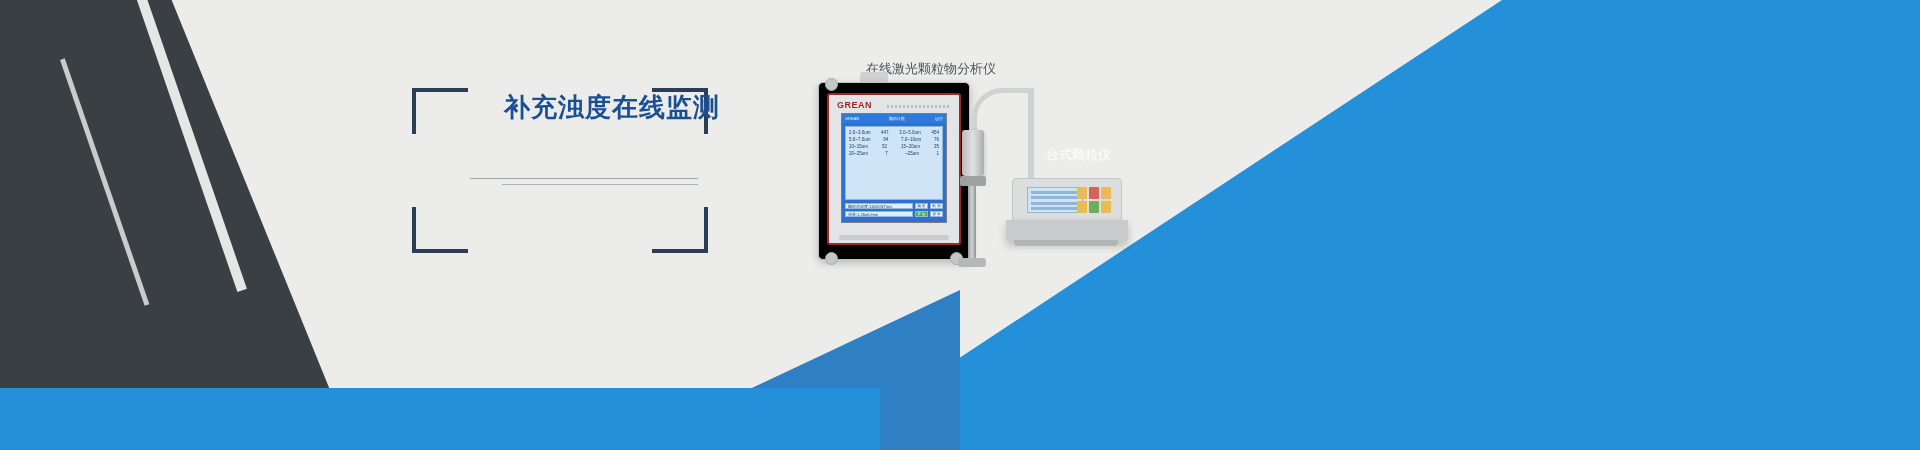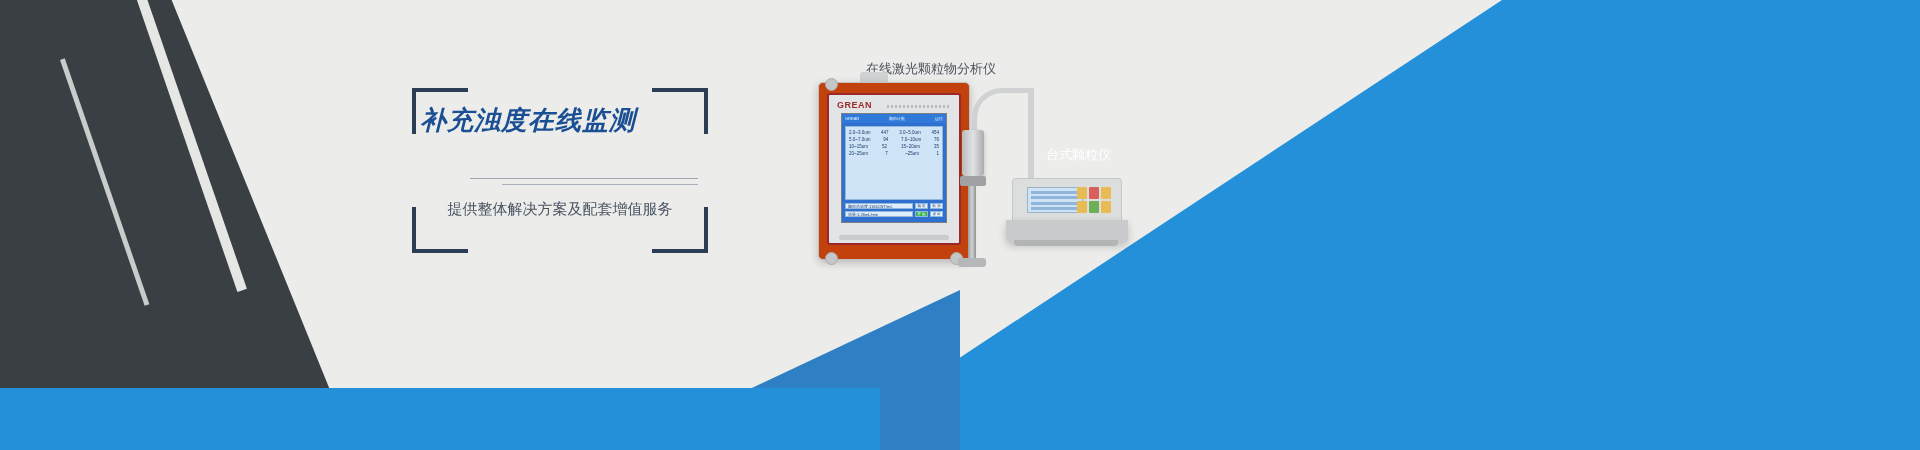--- a/index.html
+++ b/index.html
@@ -40,42 +40,42 @@
   .streak.s4 { left:250px; top:-40px; width:4px; height:230px; transform:rotate(-19deg); opacity:.6; }
 
   
   .text-block { position:absolute; left:412px; top:88px; width:296px; height:165px; }
   .corner { position:absolute; border-color:#2c3e55; }
   .corner.tl { left:0; top:0; width:56px; height:46px; border-left:4px solid #2c3e55; border-top:4px solid #2c3e55; }
   .corner.tr { right:0; top:0; width:56px; height:46px; border-right:4px solid #2c3e55; border-top:4px solid #2c3e55; }
   .corner.bl { left:0; bottom:0; width:56px; height:46px; border-left:4px solid #2c3e55; border-bottom:4px solid #2c3e55; }
   .corner.br { right:0; bottom:0; width:56px; height:46px; border-right:4px solid #2c3e55; border-bottom:4px solid #2c3e55; }
 
-  .headline { position:absolute; left:-12px; top:15px; width:320px; text-align:left;font-style:italic; }
+  .headline { position:absolute; left:-12px; top:2px; width:320px; text-align:right; }
   .headline .line {
     font-size:26px; font-weight:bold; color:#1b4f93; letter-spacing:1px;
     line-height:34px; white-space:nowrap;
   }
   .headline .line.l1 { padding-left:20px; }
 
   .divider { position:absolute; left:58px; top:90px; width:228px; }
   .divider .d1 { height:1px; background:#9aa3ae; width:100%; }
   .divider .d2 { height:1px; background:#aab2bb; width:86%; margin:5px 0 0 14%; }
 
   .sub { position:absolute; left:-12px; top:108px; width:320px; text-align:center; }
   .sub .sline { font-size:15px; color:#4a5462; line-height:26px; white-space:nowrap; }
 
   
   .dev-label { position:absolute; font-size:13px; white-space:nowrap; }
   .dev-label.online { left:866px; top:60px; color:#4c545d;text-align:right; }
   .dev-label.bench  { left:1046px; top:146px; color:#ffffff; }
 
   
   .analyzer { position:absolute; left:818px; top:82px; width:152px; height:178px; }
-  .an-body { position:absolute; inset:0; background:#c2410c; border-radius:5px;
+  .an-body { position:absolute; inset:0; background:#000000; border-radius:5px;
              box-shadow:0 3px 9px rgba(0,0,0,.22); border:1px solid #c0c2c4; }
   .an-panel { position:absolute; left:8px; top:10px; right:8px; bottom:14px;
               background:#e3e4e5; border:2px solid #9a2a2a; border-radius:3px; }
   .an-brand { position:absolute; left:8px; top:5px; font-size:9px; font-weight:bold;
               color:#9a2a2a; letter-spacing:.5px; }
   .an-brandline { position:absolute; left:58px; top:10px; right:8px; height:3px;
                   background:repeating-linear-gradient(90deg,#b9bbbd 0 2px,transparent 2px 4px); }
   .screen { position:absolute; left:12px; top:18px; right:12px; bottom:20px;
             background:#2f6fd0; border:1px solid #7c7e80; }
   .scr-top { height:9px; background:#2f7ad8; display:flex; align-items:center;
@@ -161,21 +161,20 @@
     <div class="headline">
       <div class="line l1">补充浊度在线监测</div>
     </div>
 
     <div class="divider">
       <div class="d1"></div>
       <div class="d2"></div>
     </div>
 
     <div class="sub">
-      <div class="sline">提供整体解决方案及配套增值服务</div>
     </div>
   </div>
 
   <div class="dev-label online">在线激光颗粒物分析仪</div>
   <div class="dev-label bench">台式颗粒仪</div>
 
   <div class="analyzer">
     <div class="an-top-nub"></div>
     <div class="an-body">
       <div class="an-panel">

